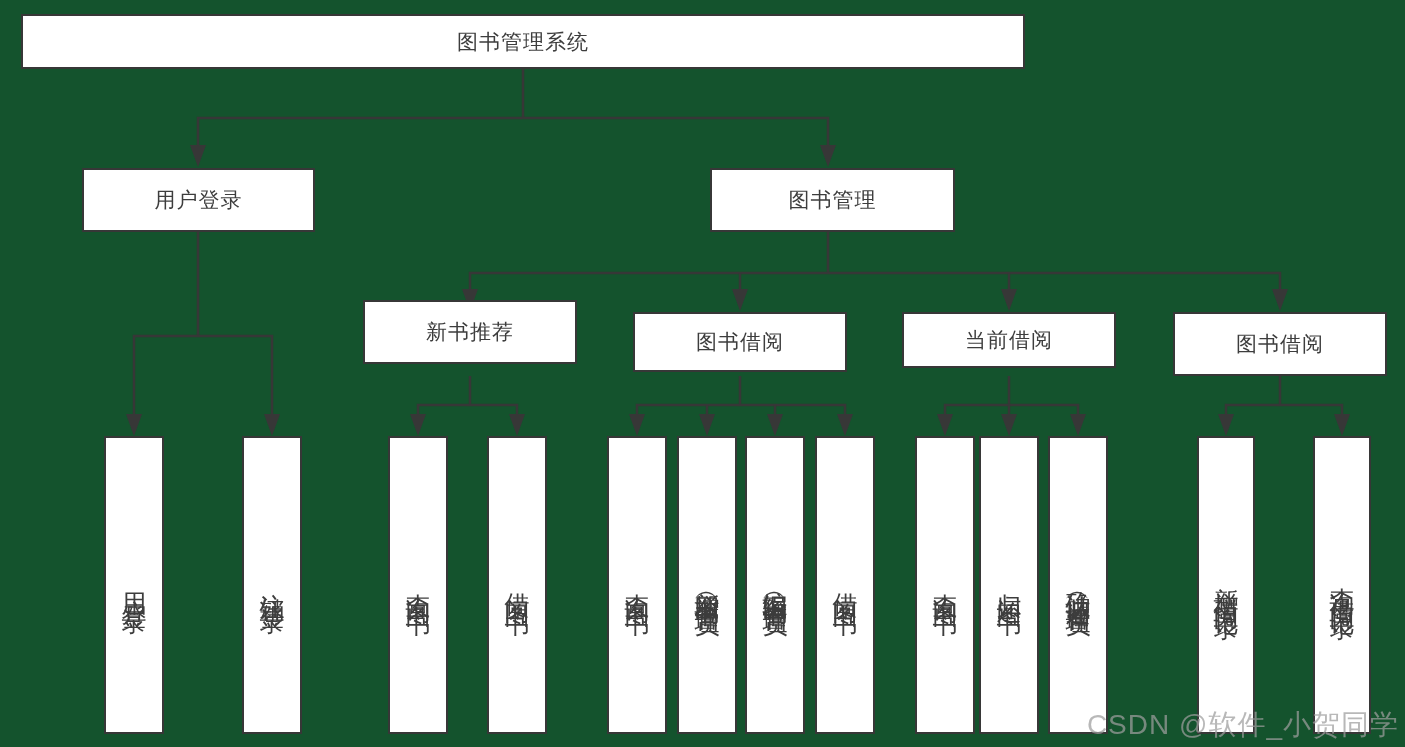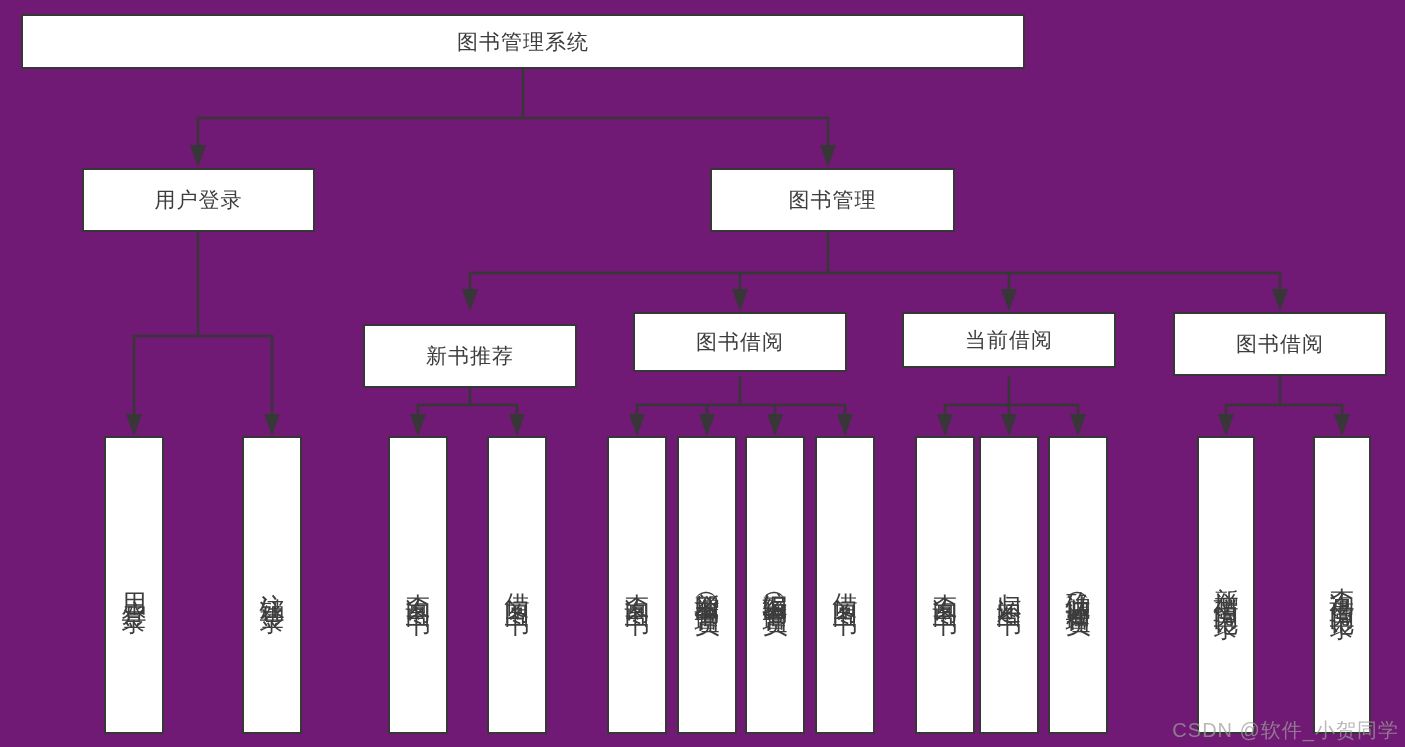--- a/index.html
+++ b/index.html
@@ -1,30 +1,30 @@
 <!DOCTYPE html>
 <html><head>
 <meta charset="utf-8">
 <style>
   html,body{margin:0;padding:0;background:#ffffff;}
   .stage{
-    position:relative;width:1405px;height:747px;background:#701a75;
+    position:relative;width:1405px;height:747px;background:#14532d;
     font-family:"Liberation Sans","DejaVu Sans",sans-serif;color:#3d3d3d;overflow:hidden;
   }
   .wires{position:absolute;left:0;top:0;}
   .box{
     position:absolute;box-sizing:border-box;border:2.5px solid #373737;background:#ffffff;
     display:flex;align-items:center;justify-content:center;z-index:2;
   }
   .h{font-size:21px;letter-spacing:1px;white-space:nowrap;}
   .v{font-size:25px;}
   .v .lbl{writing-mode:vertical-lr;text-orientation:mixed;letter-spacing:6px;line-height:1;}
   .v .lbl.long{letter-spacing:3px;}
   .wm{
-    position:absolute;right:6px;bottom:3px;font-size:20px;letter-spacing:1px;
+    position:absolute;right:6px;bottom:3px;font-size:28px;letter-spacing:1px;
     color:#9e9e9e;opacity:.72;z-index:5;white-space:nowrap;
   }
 </style>
 </head>
 <body>
 
 <div class="stage">
 
   <svg class="wires" width="1405" height="747" viewBox="0 0 1405 747">
     <g stroke="#373737" stroke-width="2.5" fill="none">
@@ -85,21 +85,21 @@
     <span>图书管理系统</span>
   </div>
 
   <div class="box h" style="left:82px;top:168px;width:233px;height:64px">
     <span>用户登录</span>
   </div>
   <div class="box h" style="left:710px;top:168px;width:245px;height:64px">
     <span>图书管理</span>
   </div>
 
-  <div class="box h" style="left:363px;top:324px;width:214px;height:64px">
+  <div class="box h" style="left:363px;top:300px;width:214px;height:64px">
     <span>新书推荐</span>
   </div>
   <div class="box h" style="left:633px;top:312px;width:214px;height:60px">
     <span>图书借阅</span>
   </div>
   <div class="box h" style="left:902px;top:312px;width:214px;height:56px">
     <span>当前借阅</span>
   </div>
   <div class="box h" style="left:1173px;top:312px;width:214px;height:64px">
     <span>图书借阅</span>

